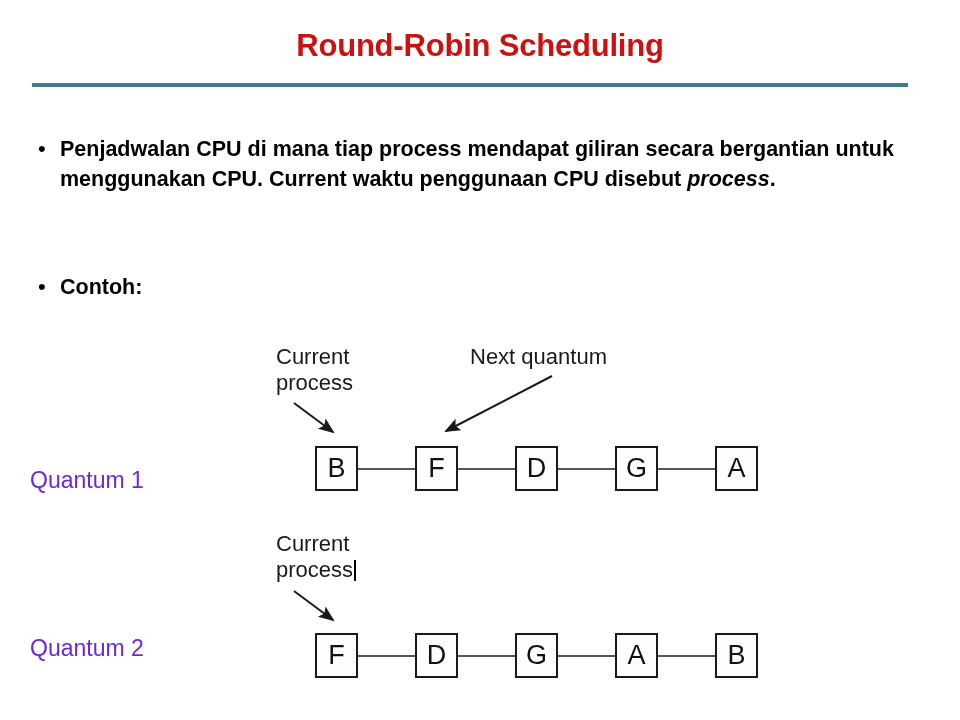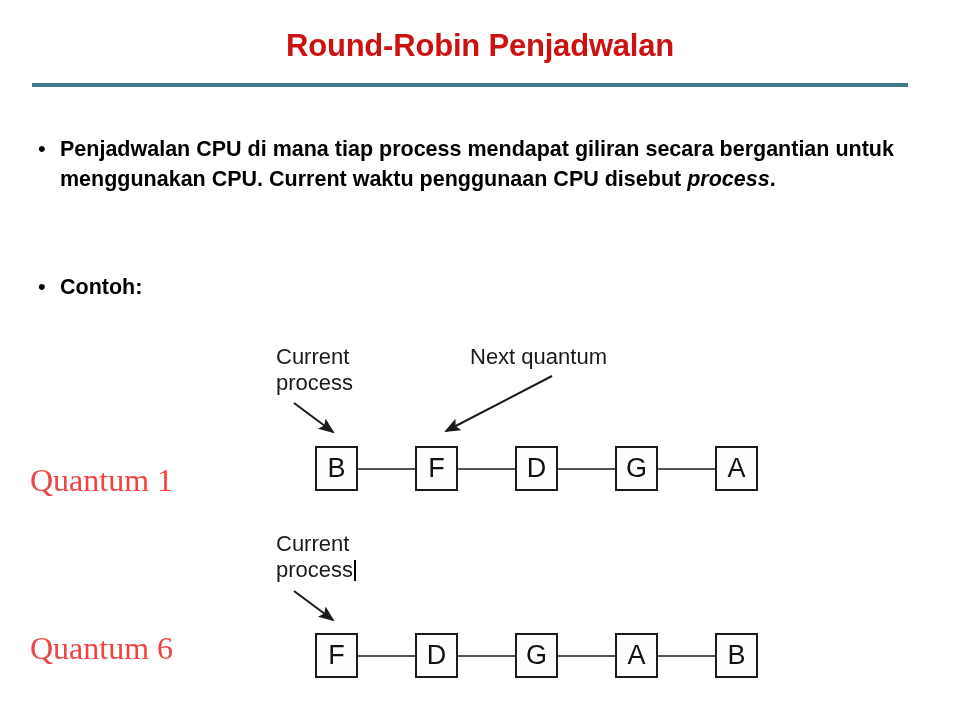--- a/index.html
+++ b/index.html
@@ -75,25 +75,25 @@
     position: absolute;
     left: 0;
     top: 0;
     width: 960px;
     height: 708px;
     pointer-events: none;
   }
 
   .quantum-label {
     position: absolute;
-    font-family: Liberation Serif, serif;
+    font-family: Liberation Sans, sans-serif;
     font-weight: normal;
-    font-size: 32px;
+    font-size: 23px;
     line-height: 28px;
-    color: #ef4444;
+    color: #6d28d9;
     white-space: nowrap;
   }
   #quantum-label-1 { left: 30px; top: 466px; }
   #quantum-label-2 { left: 30px; top: 634px; }
 
   .callout {
     position: absolute;
     font-family: "Liberation Sans", sans-serif;
     font-size: 22px;
     line-height: 26px;
@@ -140,21 +140,21 @@
   .proc-link {
     width: 57px;
     height: 2px;
     background: #555555;
     flex: 0 0 57px;
   }
 </style>
 </head>
 <body>
 
-<div class="slide-title">Round-Robin Penjadwalan</div>
+<div class="slide-title">Round-Robin Scheduling</div>
 <div class="title-rule"></div>
 
 <div class="bullet-block" id="bullet-1">
   <span class="bullet-mark">•</span>
   <span class="bullet-text"><span>Penjadwalan CPU di mana tiap process mendapat giliran secara bergantian untuk menggunakan CPU. Current waktu penggunaan CPU disebut </span><span class="em">process</span><span>.</span></span>
 </div>
 
 <div class="bullet-block" id="bullet-2">
   <span class="bullet-mark">•</span>
   <span class="bullet-text">Contoh:</span>
@@ -176,21 +176,21 @@
   <div class="callout" id="callout-current-1">Current
 process</div>
 
   <div class="callout" id="callout-next-1">Next quantum</div>
 
   <div class="callout" id="callout-current-2"><span>Current
 process</span><span class="text-caret"></span></div>
 
   <div class="quantum-label" id="quantum-label-1">Quantum  1</div>
 
-  <div class="quantum-label" id="quantum-label-2">Quantum  6</div>
+  <div class="quantum-label" id="quantum-label-2">Quantum  2</div>
 
   <div class="chain" id="chain-1">
     <div class="proc-box">B</div>
     <div class="proc-link"></div>
     <div class="proc-box">F</div>
     <div class="proc-link"></div>
     <div class="proc-box">D</div>
     <div class="proc-link"></div>
     <div class="proc-box">G</div>
     <div class="proc-link"></div>

